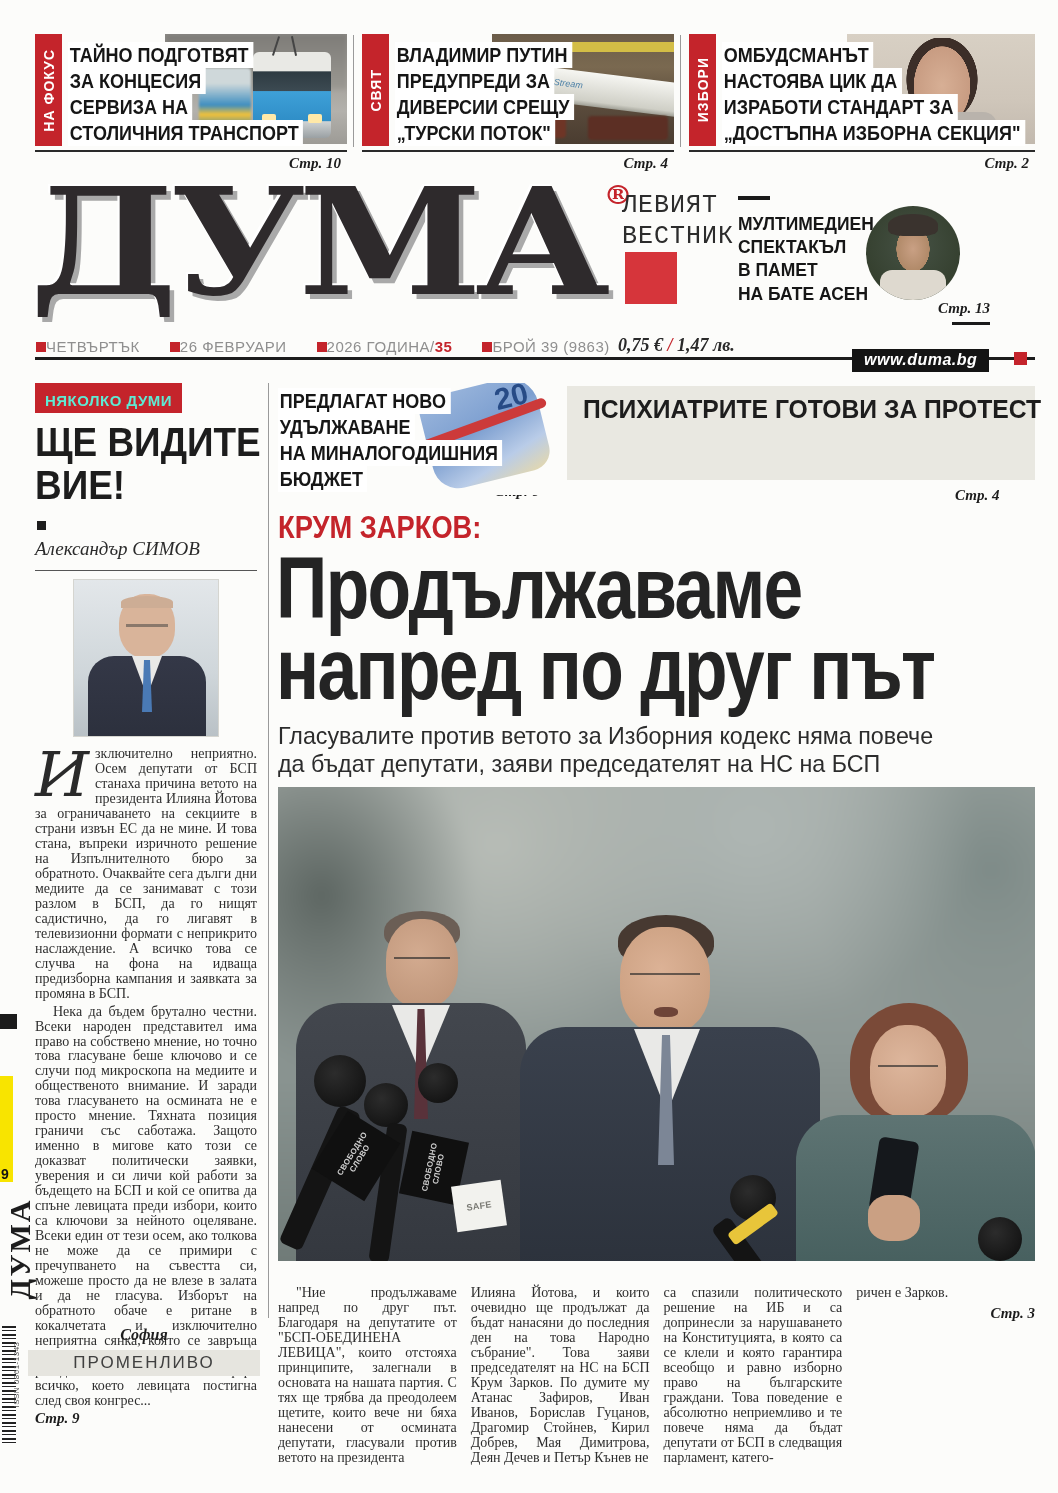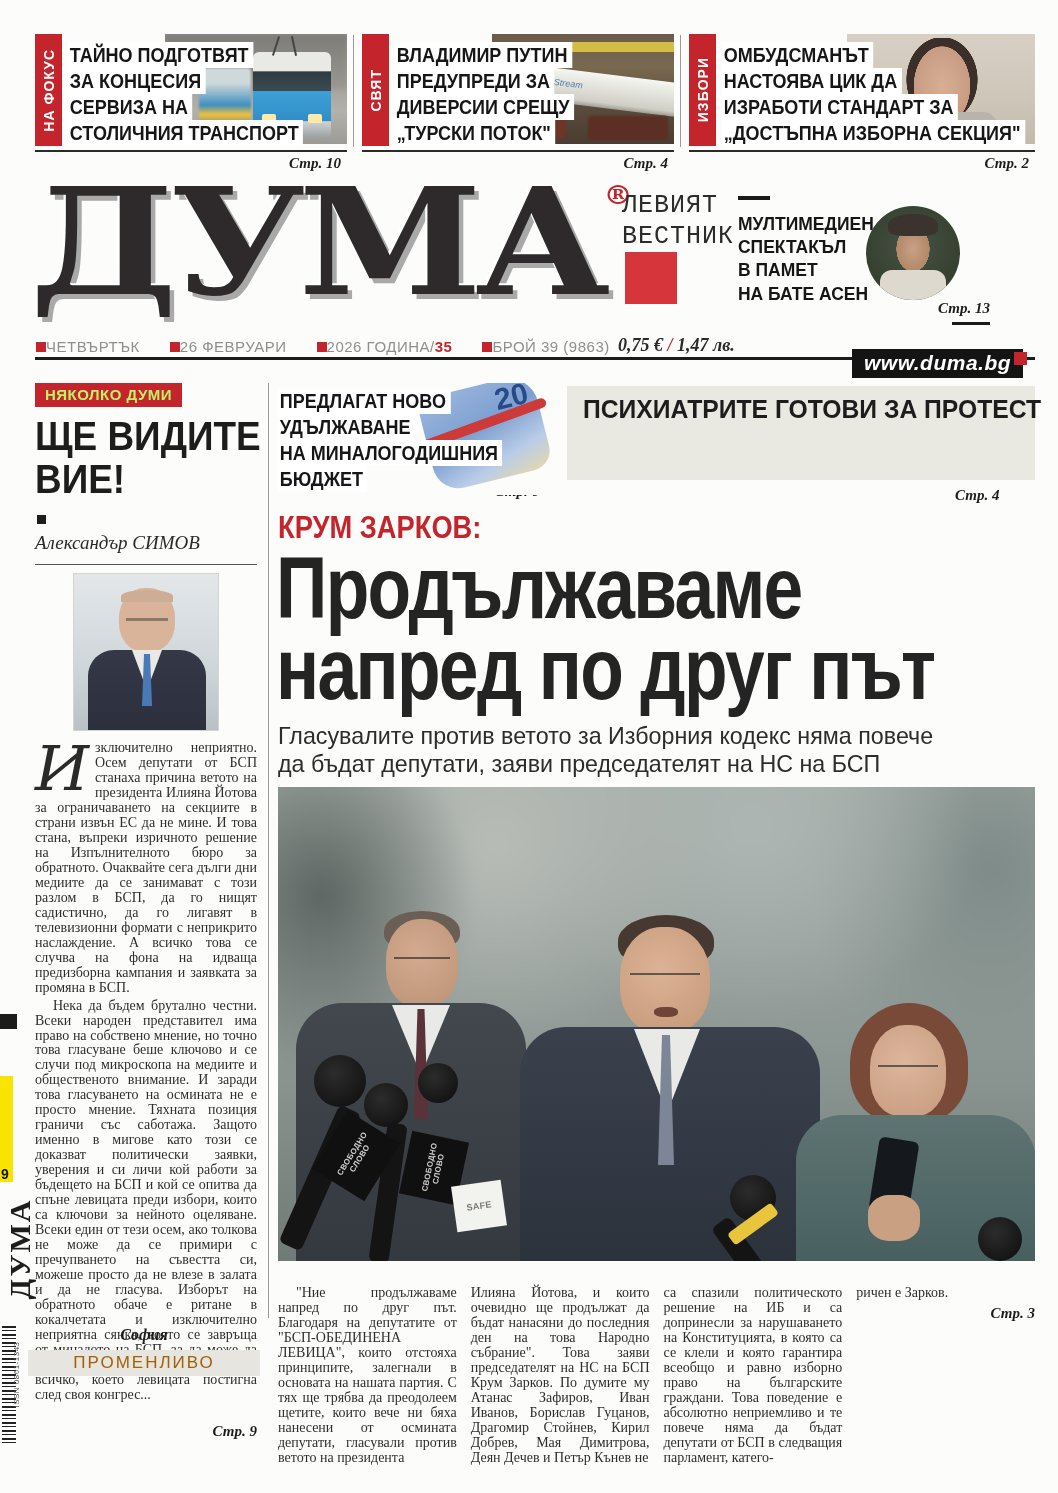--- a/index.html
+++ b/index.html
@@ -44,38 +44,38 @@
   
   .dateline{position:absolute;left:36px;top:338px;display:flex;gap:30px;align-items:center;
             font-size:15px;color:#8f8f8f;letter-spacing:.5px;}
   .dateline .itm{display:flex;align-items:center;}
   .rsq{width:10px;height:10px;background:#c4242b;display:inline-block;}
   .red{color:#c4242b;}
   .price{position:absolute;left:618px;top:335px;font-family:"Liberation Serif",serif;font-style:italic;
          font-weight:bold;font-size:18px;color:#2a2a2a;}
   .big-rule{position:absolute;left:35px;top:357px;width:1000px;height:3px;background:#1c1c1c;}
   .site{position:absolute;left:852px;top:349px;background:#141414;color:#fff;font-style:italic;
-        font-weight:bold;font-size:21px;padding:2px 12px 3px;letter-spacing:.5px;}
+        font-weight:bold;font-size:16px;padding:2px 12px 3px;letter-spacing:.5px;}
   .site-sq{position:absolute;left:1014px;top:352px;width:13px;height:13px;background:#c4242b;}
 
   
   .opinion{position:absolute;left:35px;top:383px;width:222px;}
-  .kicker-box{display:inline-block;background:#c4242b;color:#bef264;font-weight:bold;font-size:15px;
-              letter-spacing:.5px;padding:3px 10px 4px;}
+  .kicker-box{display:inline-block;background:#c4242b;color:#5eead4;font-weight:bold;font-size:15px;
+              letter-spacing:.5px;padding:9px 10px 4px;}
   .op-hl{font-weight:bold;font-size:41px;line-height:1.05;color:#1d1d1d;margin-top:8px;
          transform:scaleX(.9);transform-origin:left top;white-space:nowrap;}
   .op-bullet{width:9px;height:9px;background:#1d1d1d;margin:14px 0 8px 2px;}
   .op-author{font-family:"Liberation Serif",serif;font-style:italic;font-size:19px;color:#2a2a2a;}
   .op-rule{border-top:1px solid #555;margin-top:10px;}
   .serif-body{font-family:"Liberation Serif",serif;font-size:14px;line-height:1.07;color:#2e2e2e;
               text-align:justify;}
   .dropcap{float:left;font-family:"DejaVu Serif",serif;font-style:italic;font-size:62px;line-height:.78;
            padding:4px 6px 0 0;color:#2a2a2a;}
   .indent{text-indent:18px;}
-  .op-page{text-align:right;margin-top:20px;}
+  .op-page{margin-top:1px;}
 
   
   .portrait{position:relative;margin:8px auto 10px;width:146px;height:158px;overflow:hidden;
             background:linear-gradient(180deg,#e3e7ea 0%,#cfd6da 60%,#b9c1c6 100%);border:1px solid #d5d5d0;}
 
   
   .vrule{position:absolute;left:268px;top:383px;width:1px;height:935px;background:#9a9a9a;}
 
   
   .budget{position:absolute;left:278px;top:383px;width:285px;height:125px;}
@@ -126,21 +126,21 @@
   
   .cols{position:absolute;left:278px;top:1286px;width:757px;display:flex;gap:14px;}
   .col{width:179px;}
   .col .serif-body{font-size:14px;line-height:1.07;}
   .col-page{text-align:right;margin-top:4px;}
 
   
   .weather{position:absolute;left:28px;top:1326px;width:232px;}
   .w-city{text-align:center;font-family:"Liberation Serif",serif;font-style:italic;font-weight:bold;
           font-size:16px;color:#1d1d1d;}
-  .w-bar{margin-top:6px;height:26px;background:#e6e5df;color:#a16207;font-size:17px;letter-spacing:2px;
+  .w-bar{margin-top:6px;height:26px;background:#e6e5df;color:#404040;font-size:17px;letter-spacing:2px;
          display:flex;align-items:center;justify-content:center;}
   .w-row{position:relative;height:110px;}
   .w-temp{position:absolute;top:18px;font-family:"DejaVu Sans",sans-serif;font-size:58px;color:#c7c7c7;line-height:1;}
   .w-temp small{font-size:22px;color:#d2d2d2;vertical-align:28px;}
   .thermo{position:absolute;width:13px;height:36px;border:2px solid #c3c3c3;border-radius:7px;background:#fff;}
   .thermo i{position:absolute;left:2px;right:2px;bottom:1px;height:18px;border-radius:4px;display:block;}
   .thermo b{position:absolute;left:-4px;bottom:-14px;width:17px;height:17px;border-radius:50%;display:block;border:2px solid #c3c3c3;}
   .cloudsun{position:absolute;left:96px;top:28px;width:60px;height:40px;}
   .sun{position:absolute;right:4px;top:0;width:22px;height:22px;border-radius:50%;background:#f2b635;
        box-shadow:0 -8px 0 -8px #f2b635,14px -6px 0 -8px #f2b635,18px 6px 0 -8px #f2b635,-14px -6px 0 -8px #f2b635;}

